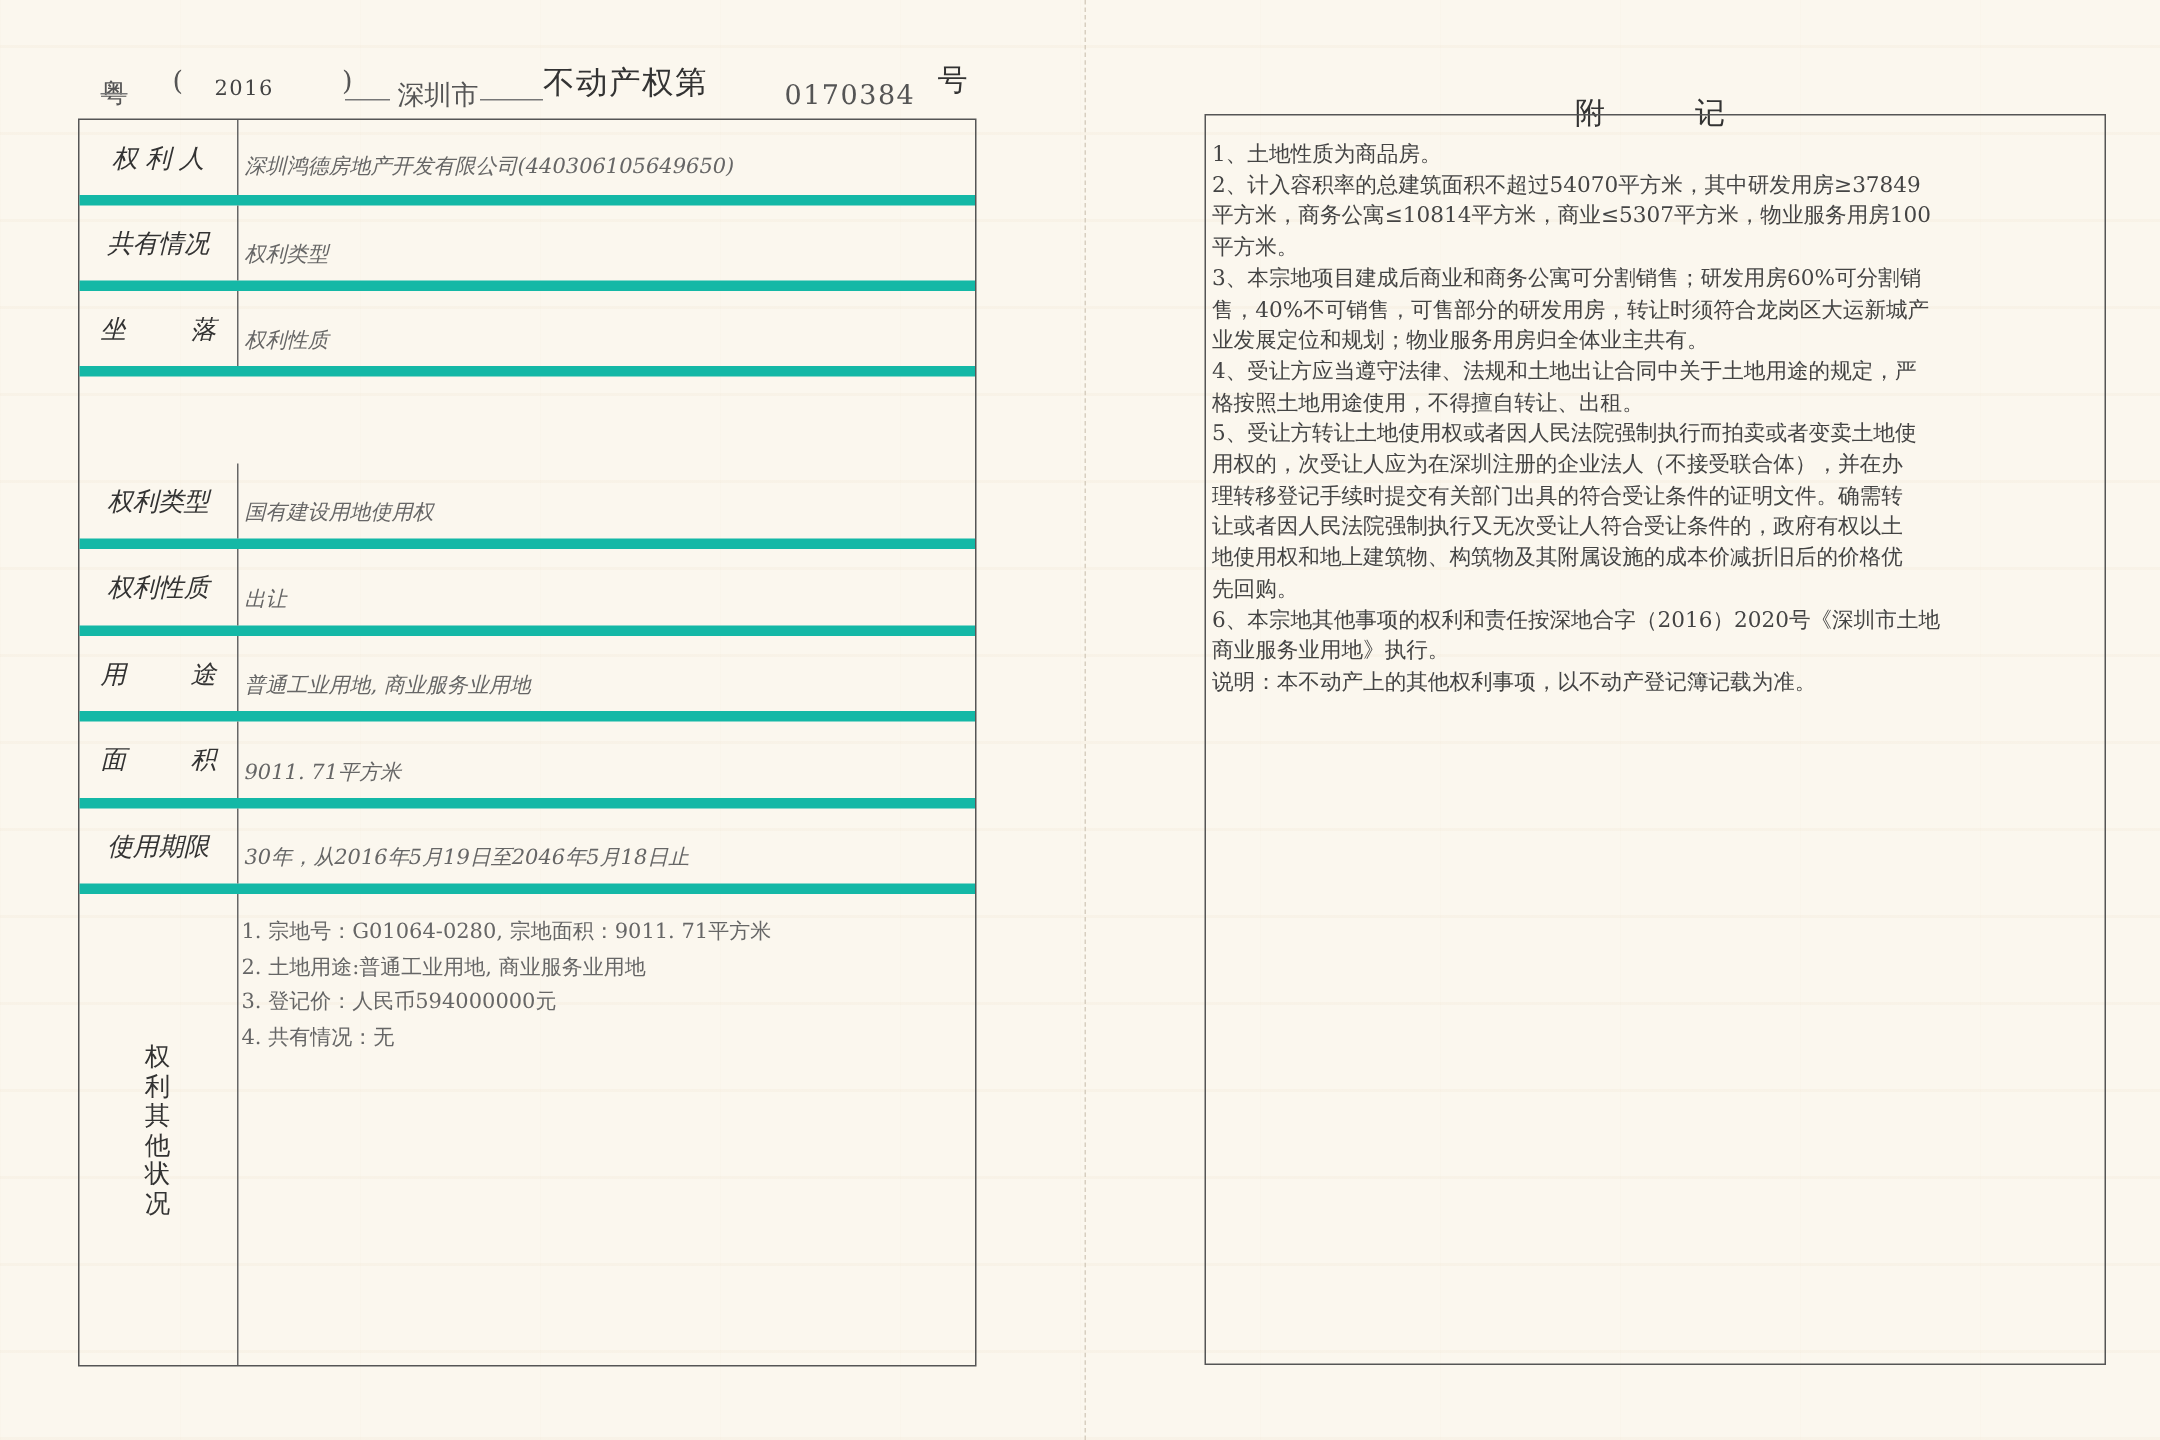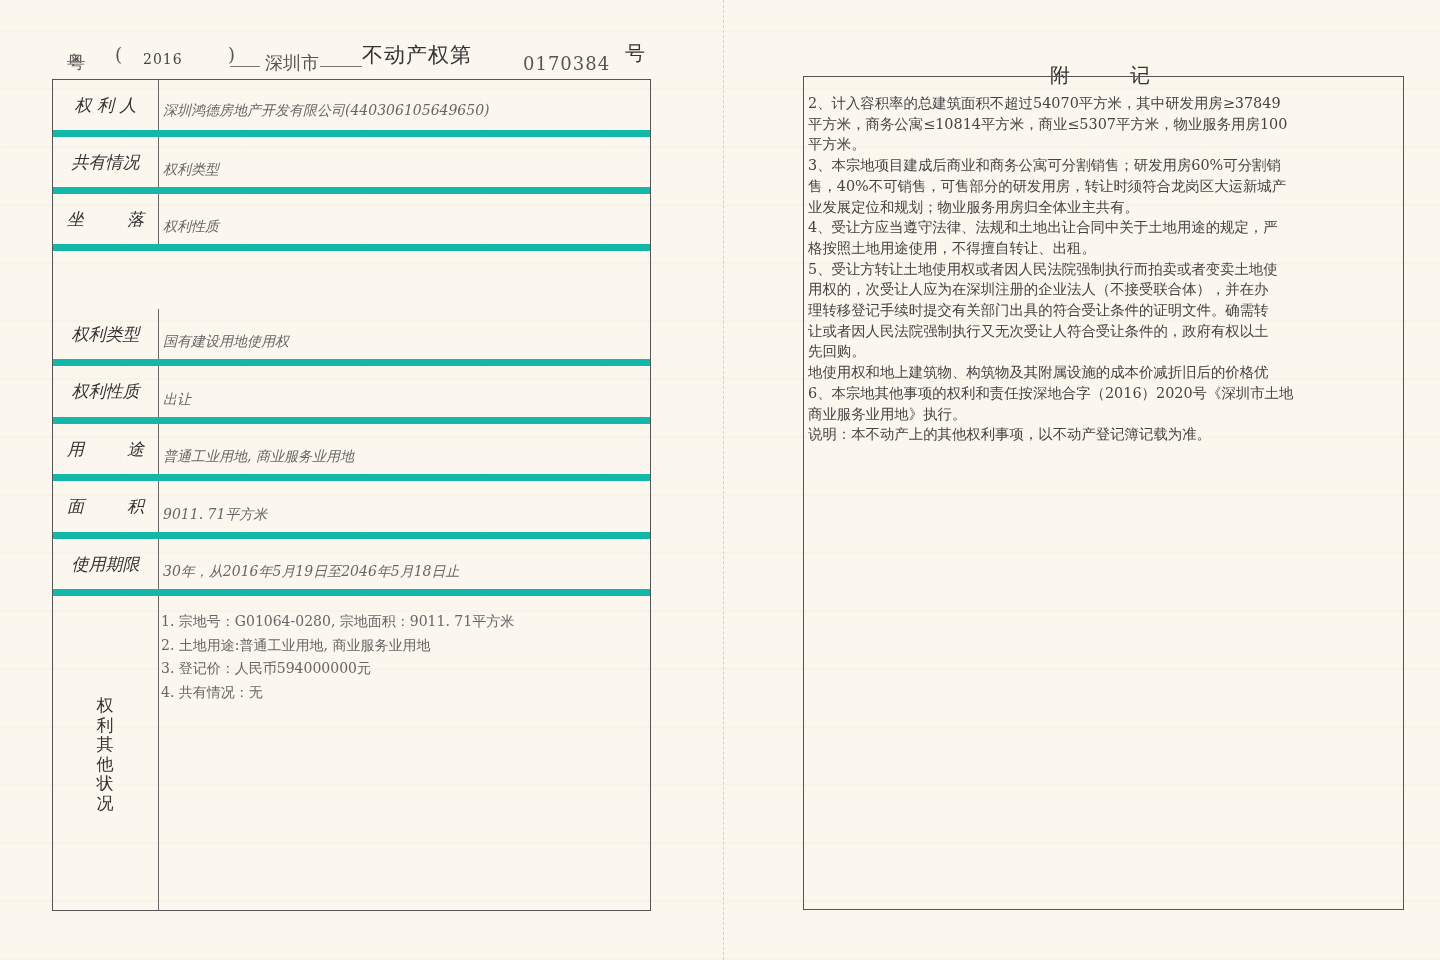--- a/index.html
+++ b/index.html
@@ -156,31 +156,32 @@
       <div>4. 共有情况：无</div>
     </div>
   </div>
 </div>
 
 <div class="notes-title">
   <span>附</span><span class="gap"></span><span>记</span>
 </div>
 <div class="notes-box">
   <div class="notes-text">
+    <p>1、土地性质为商品房。</p>
     <p>2、计入容积率的总建筑面积不超过54070平方米，其中研发用房≥37849</p>
     <p>平方米，商务公寓≤10814平方米，商业≤5307平方米，物业服务用房100</p>
     <p>平方米。</p>
     <p>3、本宗地项目建成后商业和商务公寓可分割销售；研发用房60%可分割销</p>
     <p>售，40%不可销售，可售部分的研发用房，转让时须符合龙岗区大运新城产</p>
     <p>业发展定位和规划；物业服务用房归全体业主共有。</p>
     <p>4、受让方应当遵守法律、法规和土地出让合同中关于土地用途的规定，严</p>
     <p>格按照土地用途使用，不得擅自转让、出租。</p>
     <p>5、受让方转让土地使用权或者因人民法院强制执行而拍卖或者变卖土地使</p>
     <p>用权的，次受让人应为在深圳注册的企业法人（不接受联合体），并在办</p>
     <p>理转移登记手续时提交有关部门出具的符合受让条件的证明文件。确需转</p>
     <p>让或者因人民法院强制执行又无次受让人符合受让条件的，政府有权以土</p>
+    <p>地使用权和地上建筑物、构筑物及其附属设施的成本价减折旧后的价格优</p>
     <p>先回购。</p>
-    <p>地使用权和地上建筑物、构筑物及其附属设施的成本价减折旧后的价格优</p>
     <p>6、本宗地其他事项的权利和责任按深地合字（2016）2020号《深圳市土地</p>
     <p>商业服务业用地》执行。</p>
     <p>说明：本不动产上的其他权利事项，以不动产登记簿记载为准。</p>
   </div>
 </div>
 
 </body></html>

